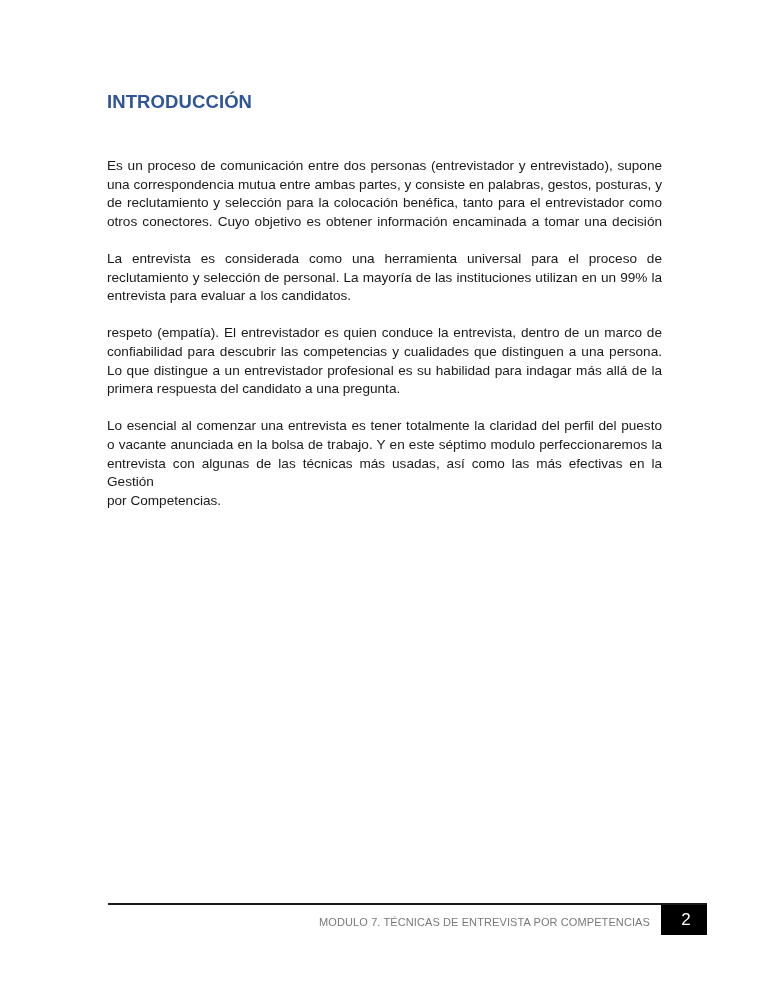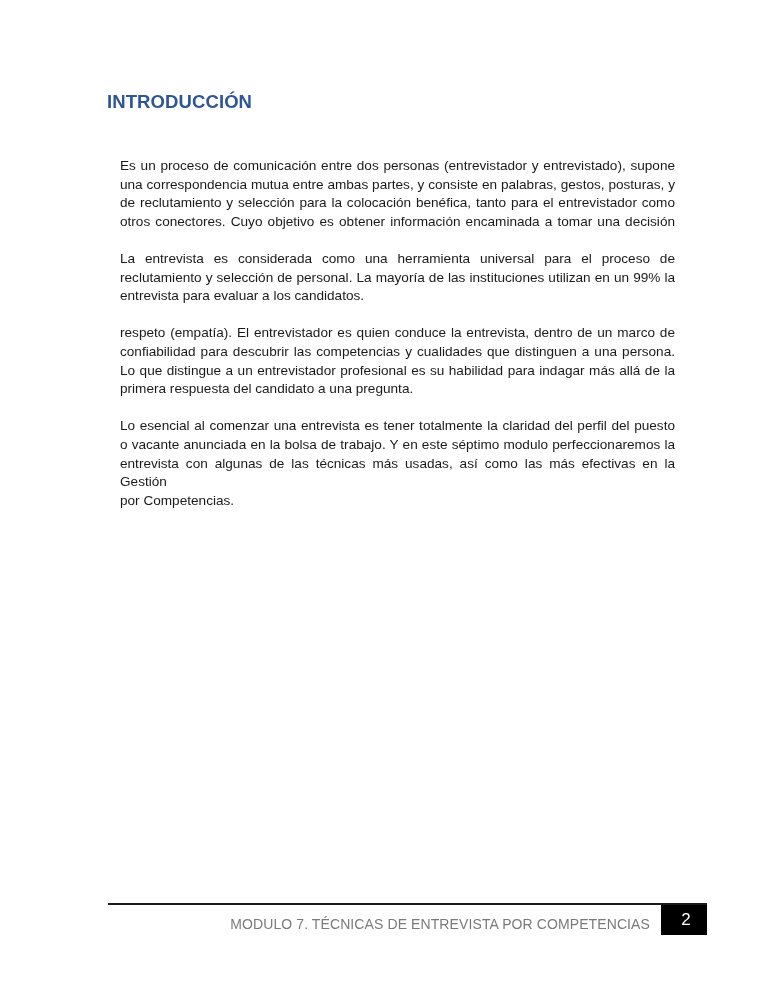--- a/index.html
+++ b/index.html
@@ -26,21 +26,21 @@
       left: 107px;
       top: 91px;
       margin: 0;
       font-size: 18.5px;
       font-weight: bold;
       color: #2e5597;
       letter-spacing: 0.1px;
     }
     .body-text {
       position: absolute;
-      left: 120px;
+      left: 107px;
       top: 157px;
       width: 555px;
       font-size: 13.6px;
       line-height: 18.6px;
     }
     .para {
       margin: 0 0 18.6px 0;
       text-align: justify;
     }
     .para .line {
@@ -56,21 +56,21 @@
       left: 108px;
       top: 903px;
       width: 599px;
       height: 2px;
       background: #1a1a1a;
     }
     .footer-text {
       position: absolute;
       right: 118px;
       top: 916px;
-      font-size: 14px;
+      font-size: 11px;
       color: #7a7a7a;
       letter-spacing: 0.1px;
       white-space: nowrap;
     }
     .page-number {
       position: absolute;
       left: 661px;
       top: 905px;
       width: 46px;
       height: 30px;

